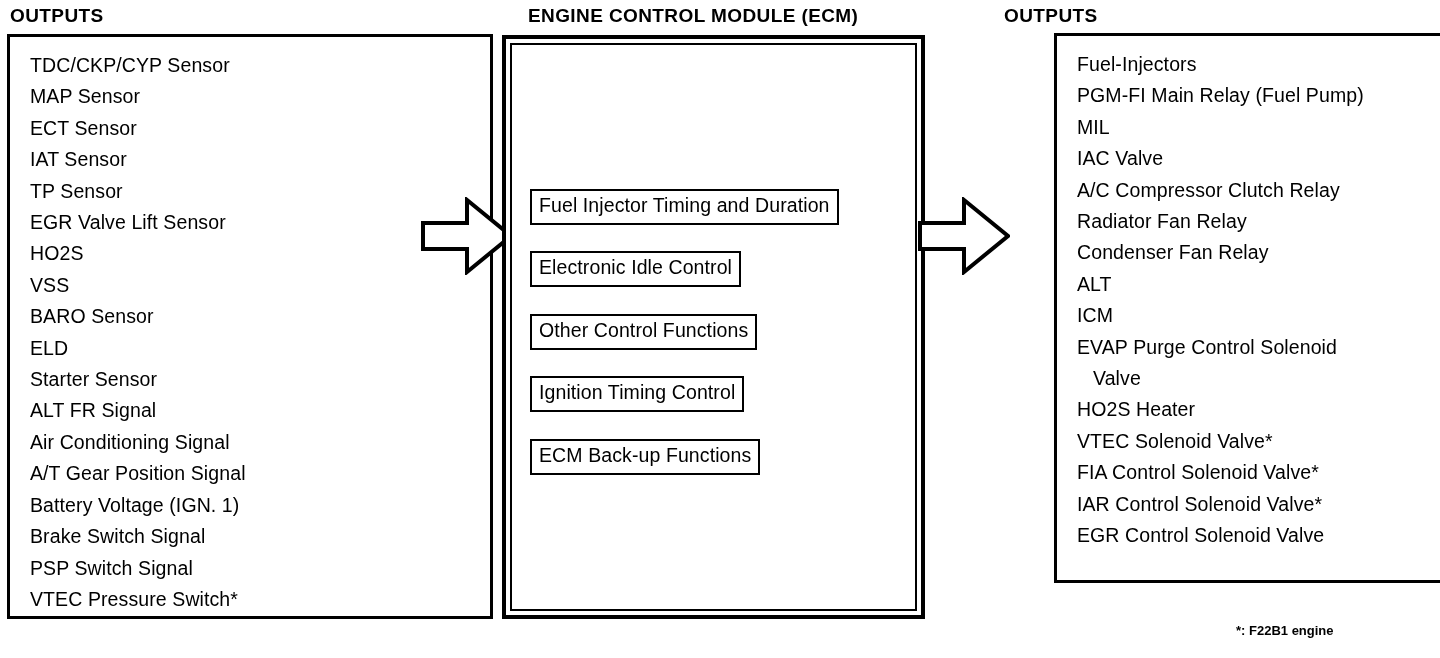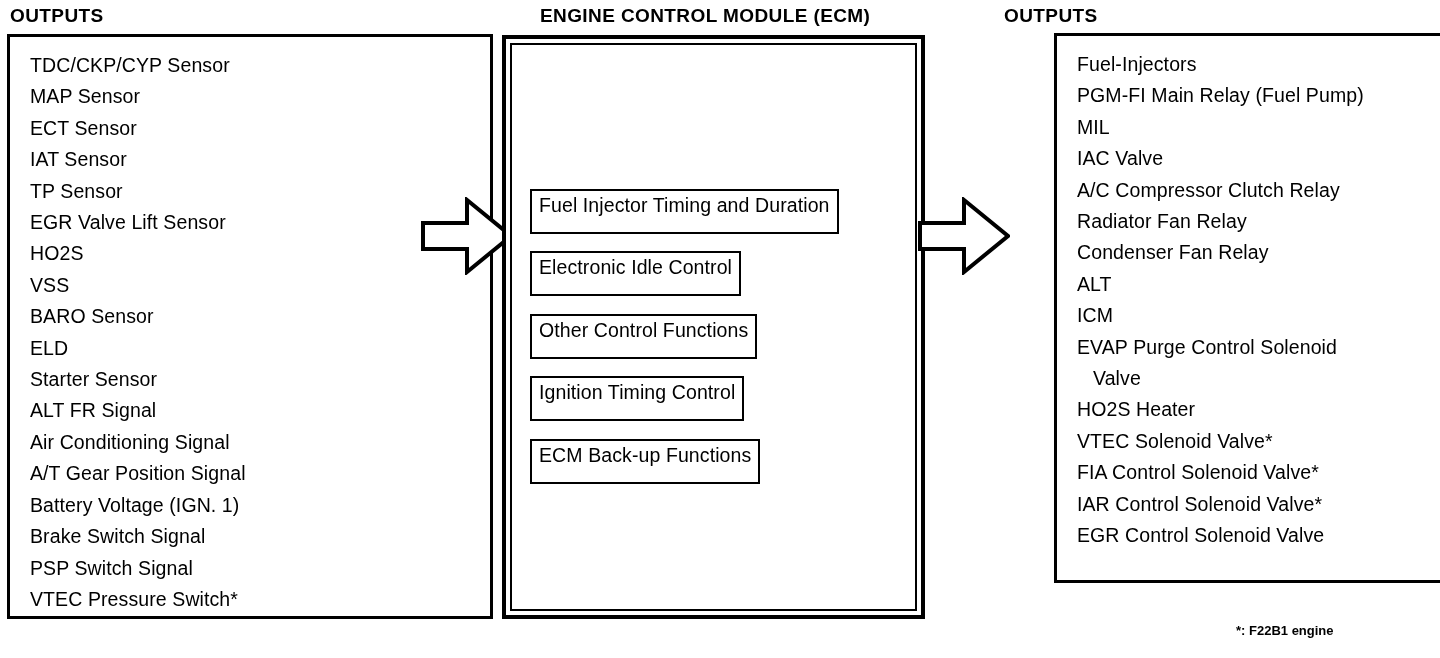--- a/index.html
+++ b/index.html
@@ -23,21 +23,21 @@
   
   .col-header {
     position: absolute;
     font-size: 19px;
     font-weight: bold;
     letter-spacing: 0.4px;
     line-height: 1;
     white-space: nowrap;
   }
   #hdr-inputs  { left: 10px;  top: 6px; }
-  #hdr-ecm     { left: 540px; top: 6px; }
+  #hdr-ecm     { left: 528px; top: 6px; }
   #hdr-outputs { left: 1004px;top: 6px; }
 
   
   .panel {
     position: absolute;
     box-sizing: border-box;
     border: 3px solid #000;
     background: #ffffff;
   }
   #panel-inputs  { left: 7px;    top: 34px; width: 486px; height: 585px; }
@@ -74,21 +74,21 @@
   .list-item.indent { padding-left: 16px; }
 
   
   .fn-box {
     position: absolute;
     box-sizing: border-box;
     border: 2px solid #000;
     background: #ffffff;
     font-size: 19.5px;
     line-height: 1;
-    padding: 5px 7px 16px 7px;
+    padding: 5px 7px 7px 7px;
     white-space: nowrap;
     letter-spacing: 0.1px;
   }
   #fn-0 { left: 18px; top: 144px; }
   #fn-1 { left: 18px; top: 206px; }
   #fn-2 { left: 18px; top: 269px; }
   #fn-3 { left: 18px; top: 331px; }
   #fn-4 { left: 18px; top: 394px; }
 
   

